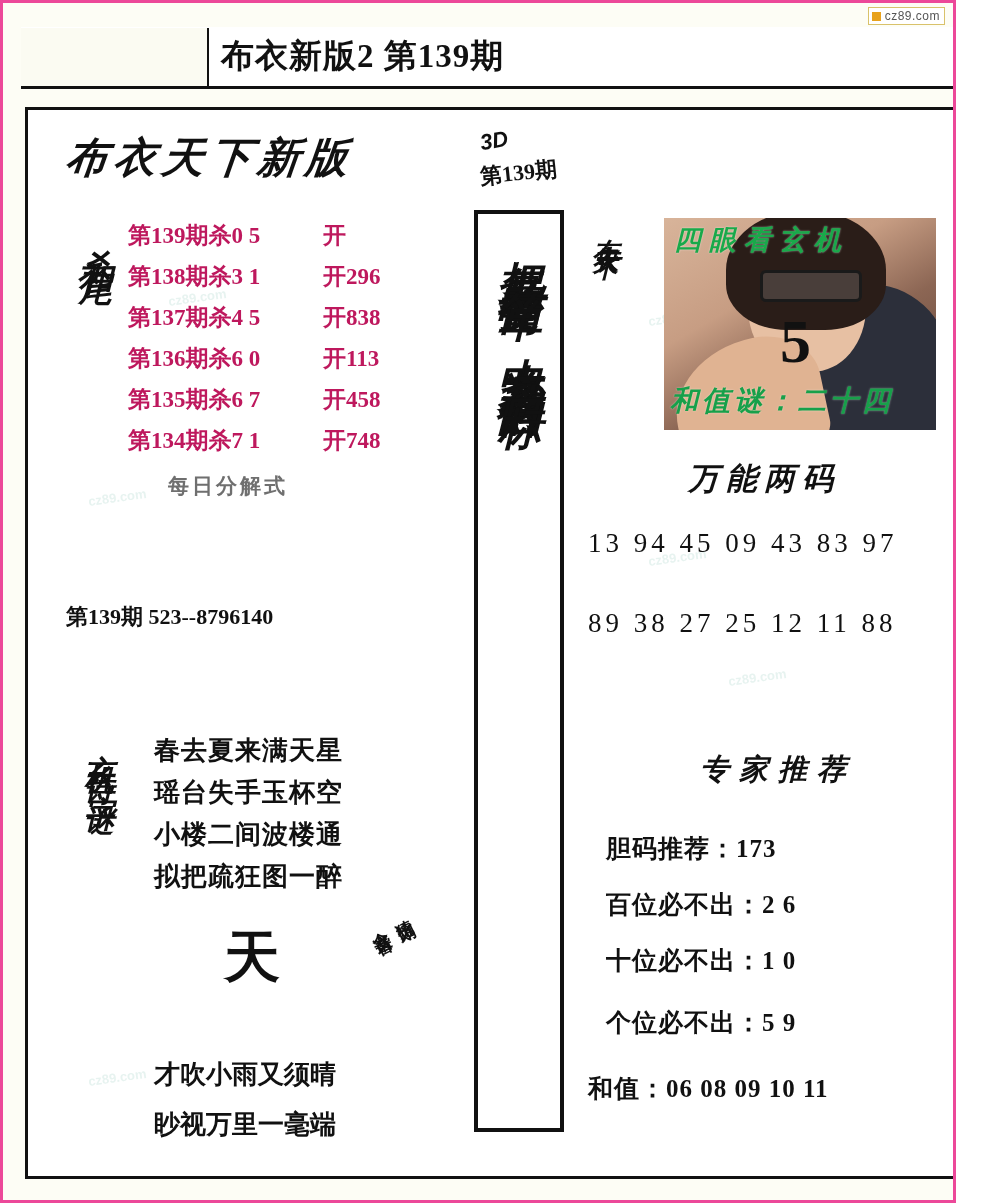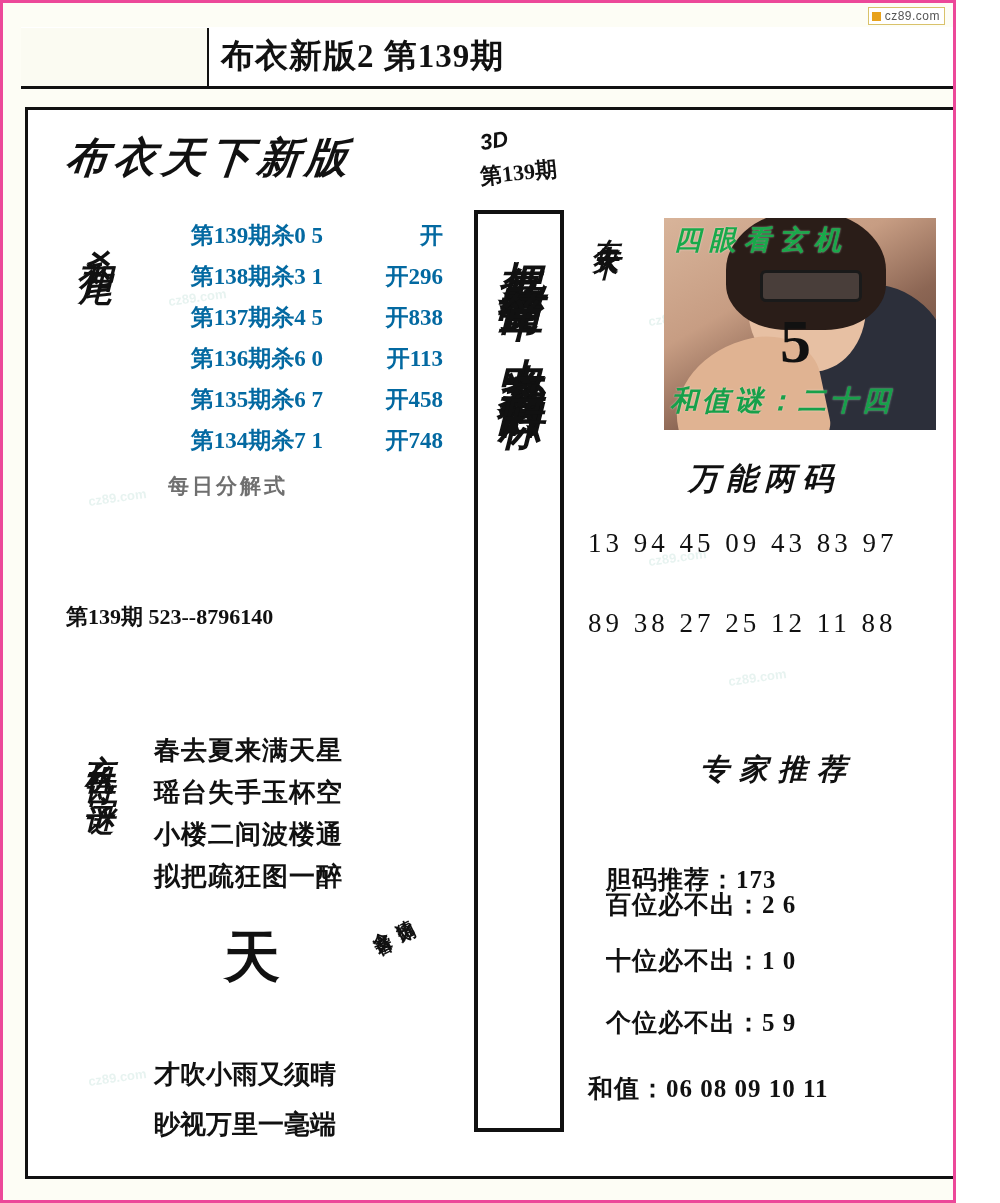--- a/index.html
+++ b/index.html
@@ -148,22 +148,21 @@
     left: 100px;
     top: 110px;
     width: 330px;
   }
   .kill-row {
     display: flex;
     align-items: baseline;
     height: 41px;
     font-size: 23px;
     font-weight: bold;
-    color: #0369a1;
-    text-align: right;
+    color: #be185d;
   }
   .kill-row .k-left { width: 195px; }
   .kill-row .k-right { width: 120px; }
 
   .daily {
     position: absolute;
     left: 140px;
     top: 362px;
     font-size: 21px;
     font-weight: bold;
@@ -390,21 +389,21 @@
     color: #111;
     font-style: italic;
   }
   .rec {
     position: absolute;
     font-size: 25px;
     font-weight: bold;
     color: #111;
     letter-spacing: 1px;
   }
-  .rec-0 { left: 578px; top: 722px; margin-top: 31px; }
+  .rec-0 { left: 578px; top: 722px; }
   .rec-1 { left: 578px; top: 778px; }
   .rec-2 { left: 578px; top: 834px; }
   .rec-3 { left: 578px; top: 890px; margin-top: 6px; }
   .sum-line {
     position: absolute;
     left: 560px;
     top: 962px;
     font-size: 25px;
     font-weight: bold;
     color: #111;

